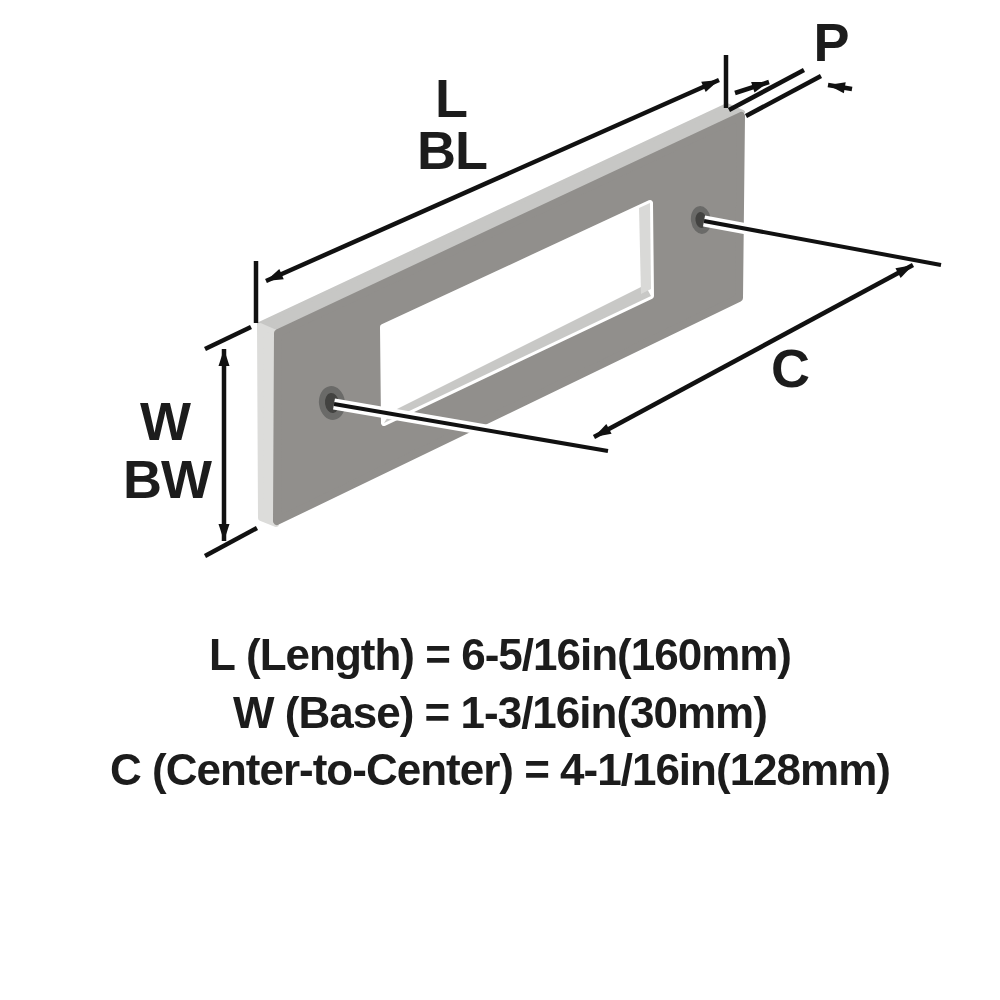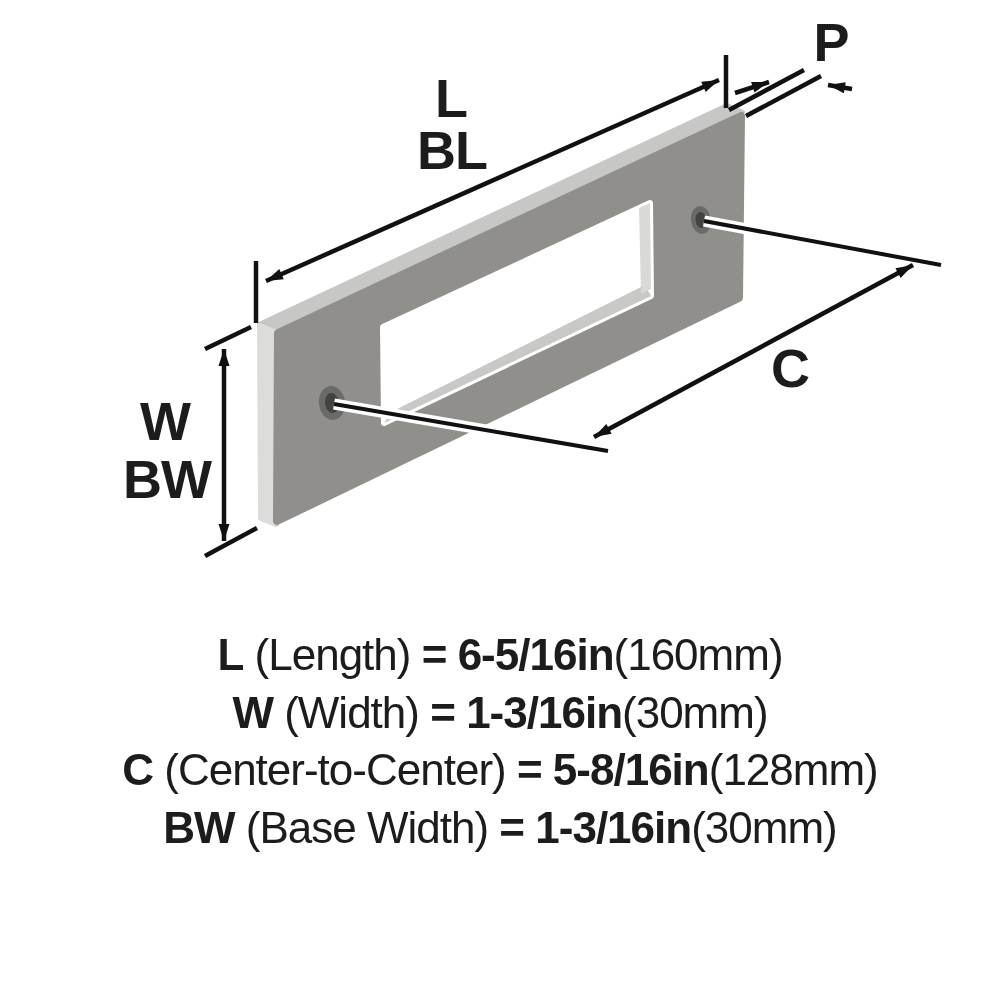--- a/index.html
+++ b/index.html
@@ -27,21 +27,21 @@
     width: 1000px;
     text-align: center;
     color: #1c1c1c;
     font-size: 44px;
     line-height: 57.5px;
     letter-spacing: -1px;
     white-space: nowrap;
   }
   .spec-row { width: 100%; }
   .b { font-weight: 700; }
-  .r { font-weight: 400; }
+  .r { font-weight: 700; }
 </style>
 </head>
 <body>
 
 <div id="stage">
 
   <svg id="diagram-svg" width="1000" height="620" viewBox="0 0 1000 620">
     <defs>
       <marker id="arrow" viewBox="0 0 19 13" refX="18" refY="6.5" markerWidth="19" markerHeight="13" markerUnits="userSpaceOnUse" orient="auto-start-reverse">
         <polygon points="1,1 18,6.5 1,12" fill="#111111"></polygon>
@@ -110,31 +110,25 @@
 
   <div id="spec-block">
     <div class="spec-row">
       <span class="b">L</span>
       <span class="r">(Length)</span>
       <span class="b">=</span>
       <span class="b">6-5/16in</span><span class="r">(160mm)</span>
     </div>
     <div class="spec-row">
       <span class="b">W</span>
-      <span class="r">(Width)</span>
+      <span class="r">(Base)</span>
       <span class="b">=</span>
       <span class="b">1-3/16in</span><span class="r">(30mm)</span>
     </div>
     <div class="spec-row">
       <span class="b">C</span>
       <span class="r">(Center-to-Center)</span>
       <span class="b">=</span>
-      <span class="b">5-8/16in</span><span class="r">(128mm)</span>
-    </div>
-    <div class="spec-row">
-      <span class="b">BW</span>
-      <span class="r">(Base Width)</span>
-      <span class="b">=</span>
-      <span class="b">1-3/16in</span><span class="r">(30mm)</span>
+      <span class="b">4-1/16in</span><span class="r">(128mm)</span>
     </div>
   </div>
 
 </div>
 
 </body></html>

